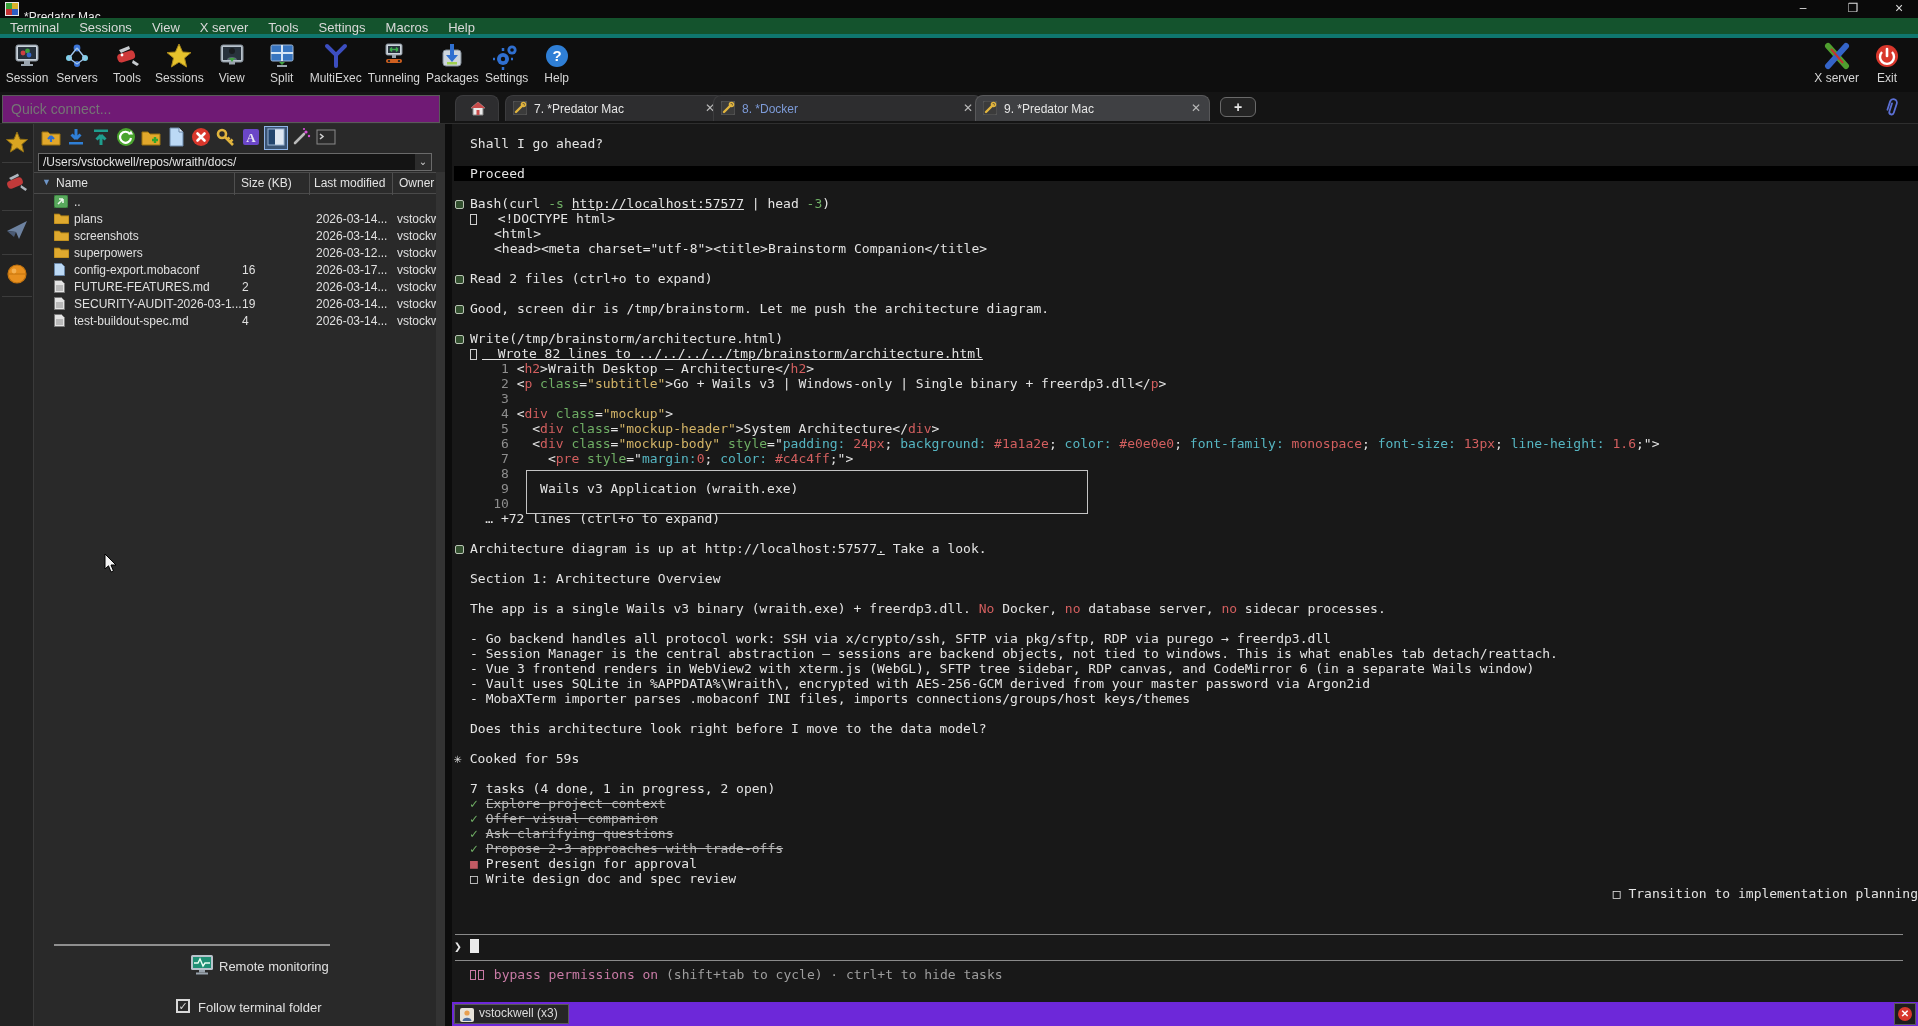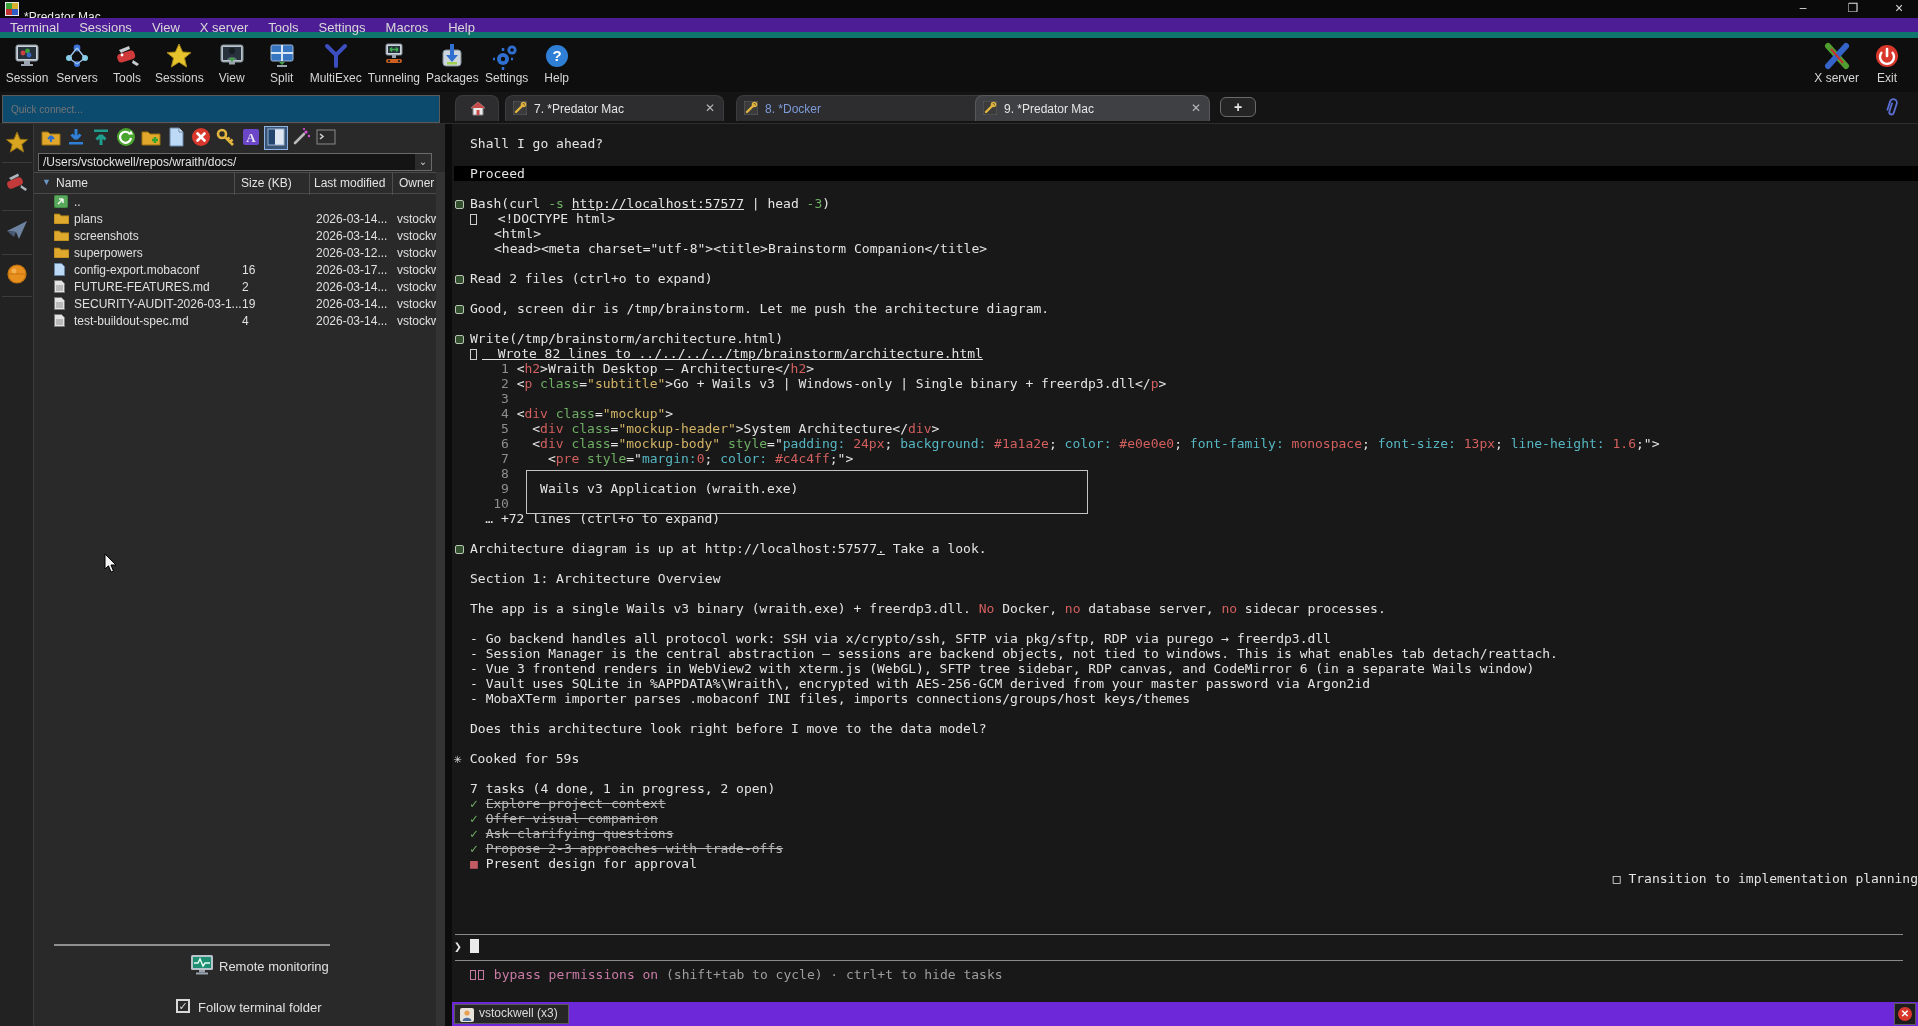--- a/index.html
+++ b/index.html
@@ -5,33 +5,33 @@
   * { margin:0; padding:0; box-sizing:border-box; }
   html,body { width:1918px; height:1026px; overflow:hidden; background:#000; font-family:"Liberation Sans",sans-serif; }
   .abs { position:absolute; }
 
   
   #titlebar { left:0; top:0; width:1918px; height:18px; background:#0a0a0a; color:#ececec; font-size:12px; }
   #titlebar .tlabel { position:absolute; left:24px; top:10px; }
   .winbtn { position:absolute; top:0; width:30px; height:18px; color:#dcdcdc; text-align:center; font-size:12px; line-height:17px; cursor:default; }
 
   
-  #menubar { left:0; top:18px; width:1918px; height:20px; background:#4c1d95; border-bottom:6px solid #0f766e; }
+  #menubar { left:0; top:18px; width:1918px; height:20px; background:#14532d; border-bottom:4px solid #0f766e; }
   .menuitem { display:inline-block; padding:2px 10px 0 10px; color:#d9d9d9; font-size:13px; height:20px; }
 
   
   #toolbar { left:0; top:38px; width:1918px; height:54px; background:#0e0e0e; }
   .tbitem { display:inline-block; text-align:center; min-width:50px; padding:2px 3px 0 3px; vertical-align:top; }
   .tbitem .ticon { display:block; height:28px; margin:0 auto; }
   .tbitem .tlbl { display:block; color:#d6d6d6; font-size:12px; margin-top:1px; }
   #toolbar-right { position:absolute; right:6px; top:2px; }
 
   
   #row2 { left:0; top:92px; width:1918px; height:32px; background:#141414; border-bottom:1px solid #2e2e2e; }
-  #quickconnect { position:absolute; left:2px; top:3px; width:438px; height:28px; background:#0c4a6e; border:1px solid #5a5a5a; color:#9a9a9a; font-size:10px; padding:0 8px; font-family:"Liberation Sans",sans-serif; }
+  #quickconnect { position:absolute; left:2px; top:3px; width:438px; height:28px; background:#701a75; border:1px solid #5a5a5a; color:#9a9a9a; font-size:14px; padding:0 8px; font-family:"Liberation Sans",sans-serif; }
   .tab { position:absolute; top:3px; height:26px; border-radius:8px 8px 0 0; background:#2d2d2f; border:1px solid #3c3c3e; border-bottom:none; color:#e6e6e6; font-size:12px; }
   .tab.active { background:#3f4043; border-color:#58585a; }
   .tab .tabicon { position:absolute; left:7px; top:5px; }
   .tab .tablabel { position:absolute; left:28px; top:6px; white-space:nowrap; }
   .tab .tabclose { position:absolute; right:8px; top:5px; color:#b9b9b9; font-size:12px; }
   .tab.docker .tablabel { color:#7d9bd8; }
   #plustab { position:absolute; top:5px; height:20px; width:36px; background:#242424; border:1px solid #6a6a6a; border-radius:6px; color:#e8e8e8; text-align:center; font-size:14px; line-height:18px; font-weight:bold; }
 
   
   #strip { left:0; top:124px; width:34px; height:902px; background:#222; border-right:1px solid #3a3a3a; }
@@ -191,21 +191,21 @@
   <div id="tabscont">
       <div class="tab " style="left: 505px; width: 219px;">
         <span class="tabicon"><svg width="14" height="14" viewBox="0 0 14 14">
             <rect x="0" y="0" width="14" height="14" rx="2" fill="#3b3b3b" stroke="#5f5f5f"></rect>
             <path d="M3 11 L10 4" stroke="#e2b53e" stroke-width="2.4" stroke-linecap="round"></path>
             <circle cx="10.5" cy="3.5" r="2" fill="none" stroke="#e2b53e" stroke-width="1.6"></circle>
           </svg></span>
         <span class="tablabel">7. *Predator Mac</span>
         <span class="tabclose">✕</span>
       </div>
-      <div class="tab docker" style="left: 736px; width: 269px;">
+      <div class="tab docker" style="left: 713px; width: 269px;">
         <span class="tabicon"><svg width="14" height="14" viewBox="0 0 14 14">
             <rect x="0" y="0" width="14" height="14" rx="2" fill="#3b3b3b" stroke="#5f5f5f"></rect>
             <path d="M3 11 L10 4" stroke="#e2b53e" stroke-width="2.4" stroke-linecap="round"></path>
             <circle cx="10.5" cy="3.5" r="2" fill="none" stroke="#e2b53e" stroke-width="1.6"></circle>
           </svg></span>
         <span class="tablabel">8. *Docker</span>
         <span class="tabclose">✕</span>
       </div>
       <div class="tab active" style="left: 975px; width: 235px;">
         <span class="tabicon"><svg width="14" height="14" viewBox="0 0 14 14">
@@ -456,20 +456,21 @@
       <div class="tline" style="padding-left: 16px;"><span class="tok-w">Does this architecture look right before I move to the data model?</span></div>
       <div class="tline"></div>
       <div class="tline"><span class="tok-w">✳ </span><span class="tok-w">Cooked for 59s</span></div>
       <div class="tline"></div>
       <div class="tline" style="padding-left: 16px;"><span class="tok-w">7 tasks (4 done, 1 in progress, 2 open)</span></div>
       <div class="tline" style="padding-left: 16px;"><span class="tok-g">✓ </span><span class="tok-st">Explore project context</span></div>
       <div class="tline" style="padding-left: 16px;"><span class="tok-g">✓ </span><span class="tok-st">Offer visual companion</span></div>
       <div class="tline" style="padding-left: 16px;"><span class="tok-g">✓ </span><span class="tok-st">Ask clarifying questions</span></div>
       <div class="tline" style="padding-left: 16px;"><span class="tok-g">✓ </span><span class="tok-st">Propose 2-3 approaches with trade-offs</span></div>
       <div class="tline" style="padding-left: 16px;"><span class="tok-rq">■ </span><span class="tok-w">Present design for approval</span></div>
+      <div class="tline" style="padding-left: 16px;"><span class="tok-w">□ </span><span class="tok-w">Write design doc and spec review</span></div>
       <div class="tline" style="padding-left: 16px; text-align: right;"><span class="tok-w">□ </span><span class="tok-w">Transition to implementation planning</span></div>
     </div>
   <div id="codebox"></div>
   <div class="hline" style="top:810px;"></div>
   <div id="promptline">
     <span>❯</span><span id="cursorblock"></span>
   </div>
   <div class="hline" style="top:836px;"></div>
   <div id="statusline">
     <span class="pbox"></span><span class="pbox"></span><span id="status-pink"> bypass permissions on</span><span id="status-gray"> (shift+tab to cycle) · ctrl+t to hide tasks</span>

